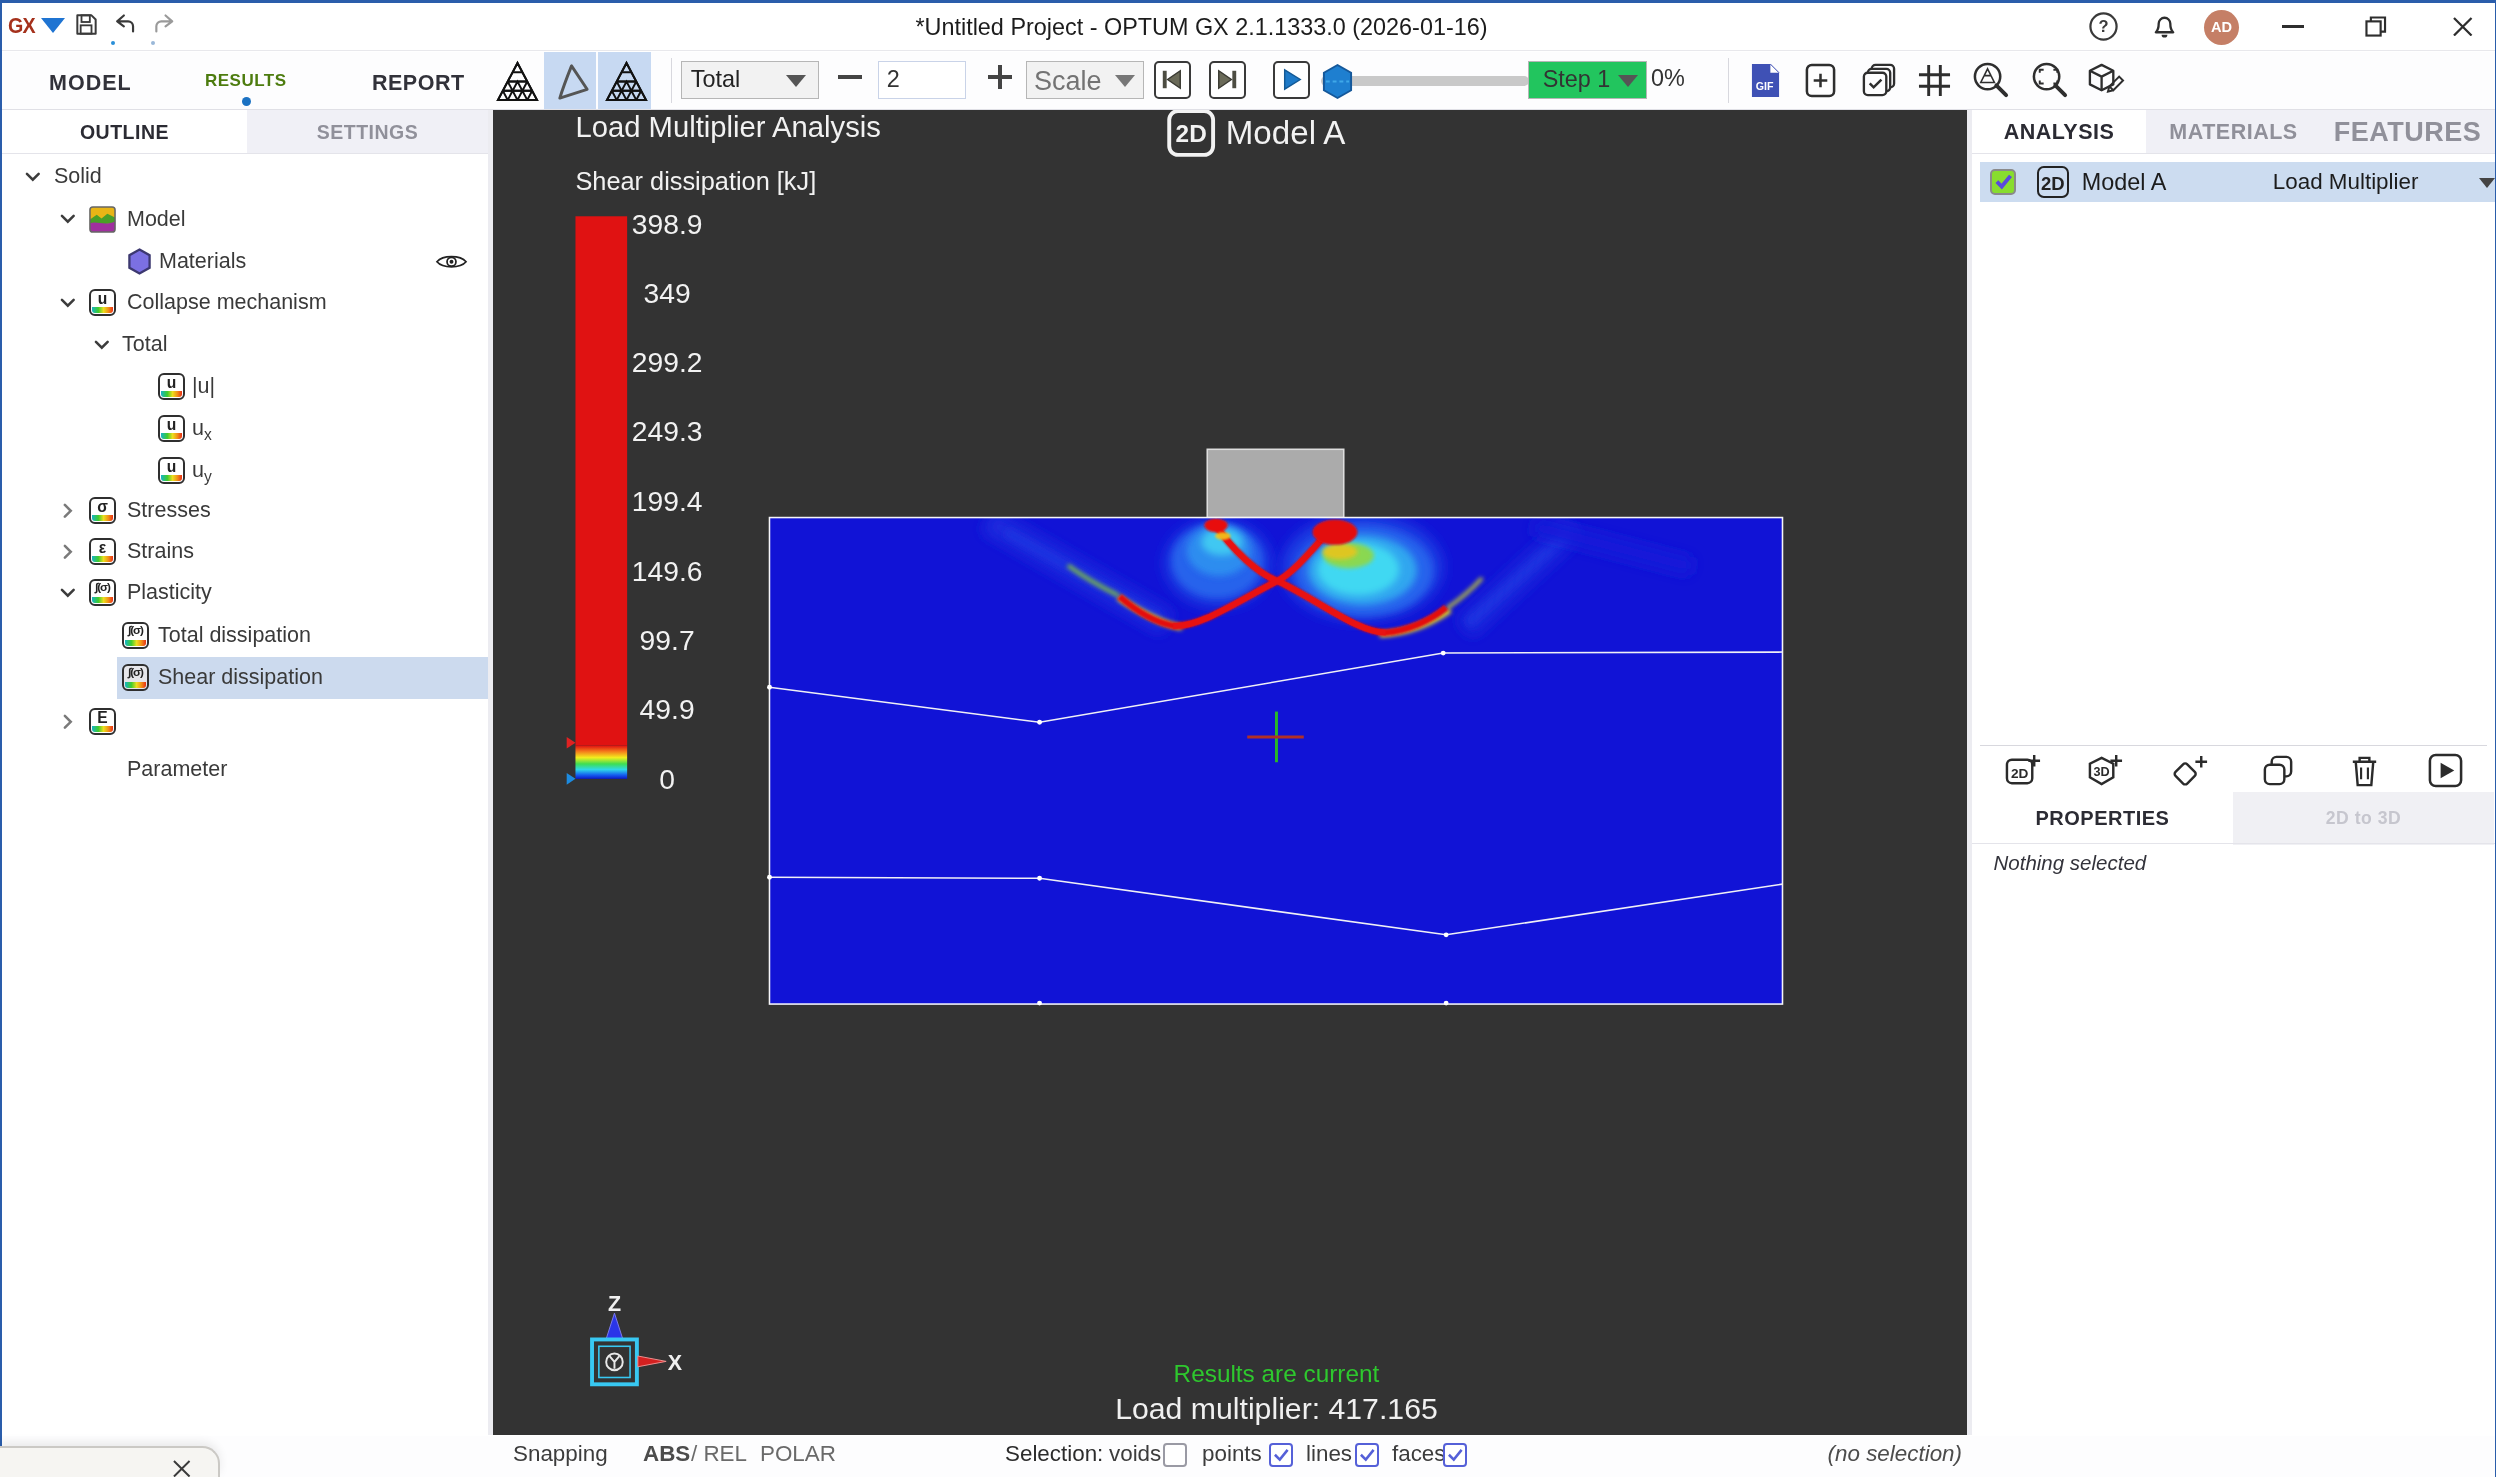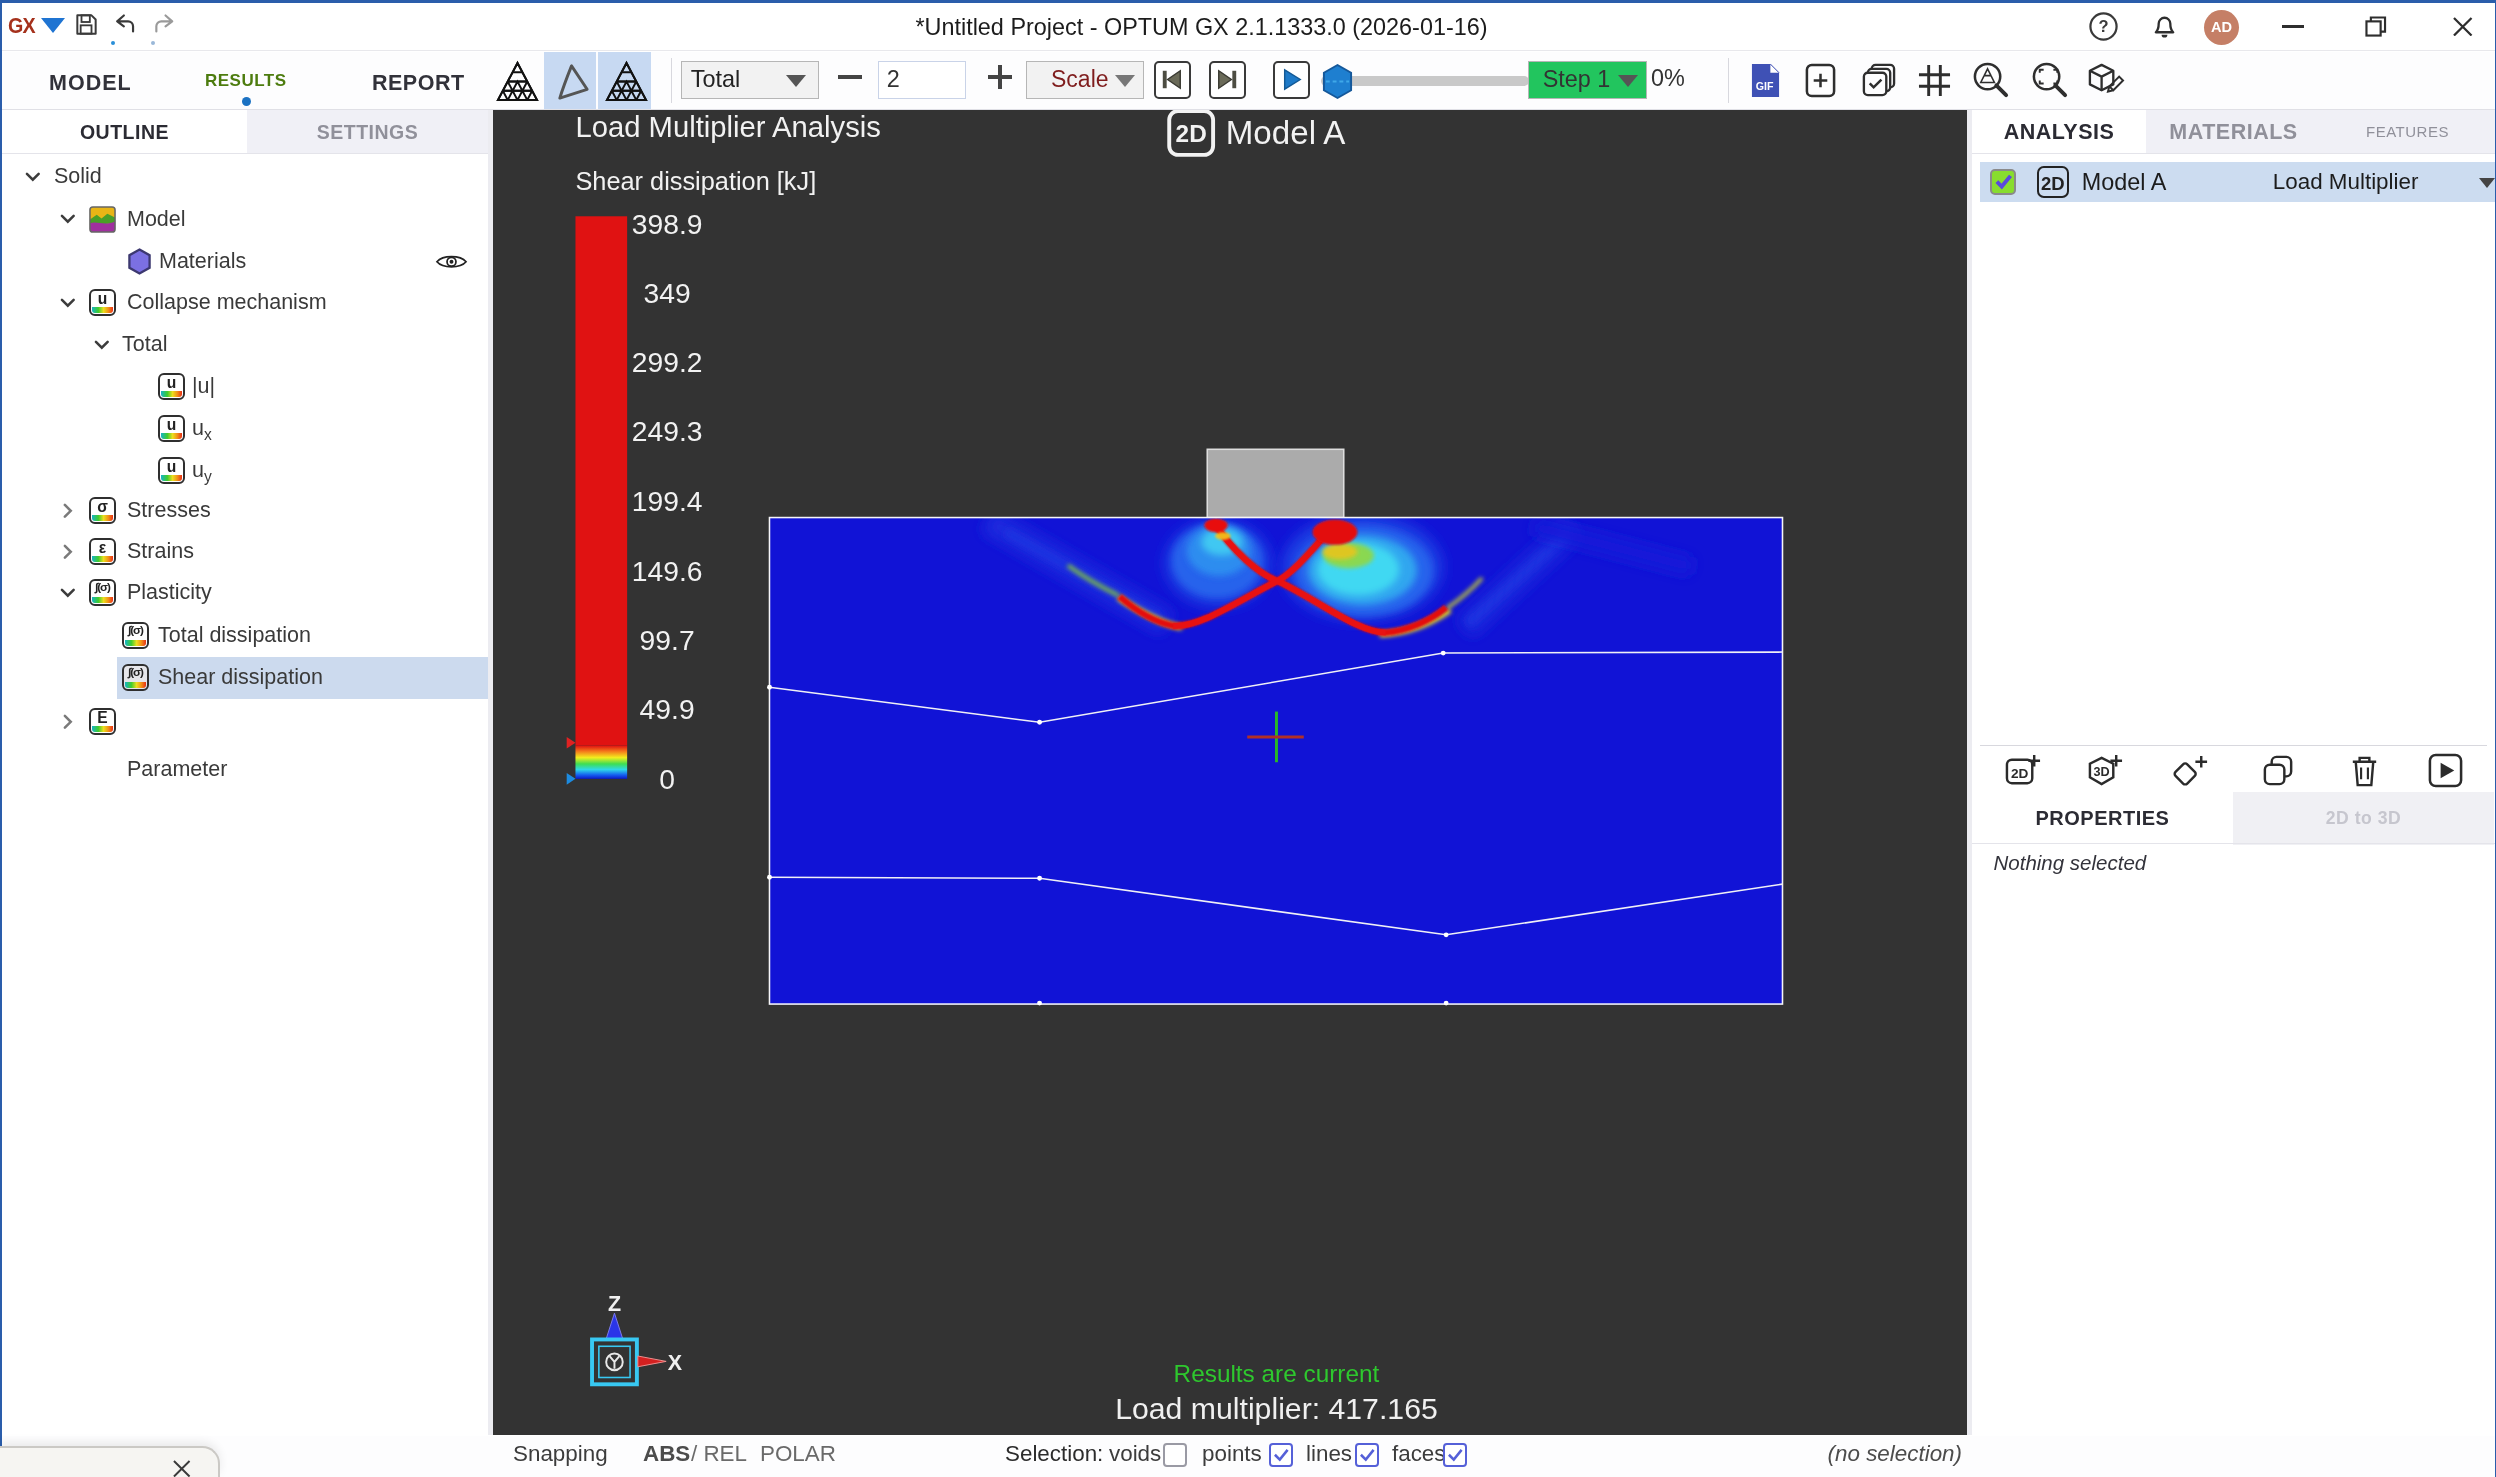--- a/index.html
+++ b/index.html
@@ -92,21 +92,21 @@
   </div>
 
   <div class="abs" style="left:836px;top:23.4px;width:24.4px;height:3.9px;background:#444;"></div>
   <div class="abs" style="left:876px;top:8.8px;width:88px;height:38px;background:#fff;border:1px solid #c9d3e8;">
     <div class="abs" style="left:7.8px;top:3.9px;font-size:23.4px;color:#333;">2</div>
   </div>
   <div class="abs" style="left:986px;top:23.4px;width:24.4px;height:3.9px;background:#444;"></div>
   <div class="abs" style="left:996px;top:13px;width:3.9px;height:24.4px;background:#444;"></div>
 
   <div class="abs" style="left:1024px;top:8.8px;width:118px;height:38px;background:#f2f2f2;border:1px solid #b6b6b6;">
-    <div class="abs" style="left:24px;top:3.9px;font-size:23px;color:#7f1d1d;">Scale</div>
+    <div class="abs" style="left:7px;top:3.9px;font-size:27px;color:#737373;">Scale</div>
     <div class="abs" style="right:7.8px;top:13.7px;width:0;height:0;border-left:10.7px solid transparent;border-right:10.7px solid transparent;border-top:12.7px solid #777;"></div>
   </div>
 
   <div class="abs" style="left:1152px;top:8.8px;width:37px;height:38px;border:2.4px solid #3a3a3a;border-radius:4.9px;background:#fff;">
     <svg width="32" height="33" viewBox="0 0 33 34">
         <path d="M9 8 v18" stroke="#4d4d42" stroke-width="4"></path>
         <path d="M25 8 L12 17 L25 26 Z" fill="#6a6a58" stroke="#3a3a32" stroke-width="1.5"></path>
       </svg>
   </div>
   <div class="abs" style="left:1207px;top:8.8px;width:37px;height:38px;border:2.4px solid #3a3a3a;border-radius:4.9px;background:#fff;">
@@ -423,21 +423,21 @@
   <text x="1262" y="1456" font-size="31" fill="#f0f0f0" text-anchor="middle">Load multiplier: 417.165</text>
 </svg>
 </div>
 
 <div class="abs" style="left:1967px;top:110px;width:4.9px;height:1325px;background:#ececf1;"></div>
 <div class="abs" id="rightpanel" style="left:1972px;top:110px;width:523px;height:1325px;background:#ffffff;">
   <div class="abs" style="left:174px;top:0;width:349px;height:44px;background:#f0f0f6;"></div>
   <div class="abs" style="left:0;top:43px;width:523px;height:1px;background:#e4e4ea;"></div>
   <div class="abs" style="left:0;top:0;width:174px;height:44px;text-align:center;line-height:44px;font-size:21.5px;font-weight:bold;color:#2b2b33;letter-spacing:0.5px;">ANALYSIS</div>
   <div class="abs" style="left:174px;top:0;width:175px;height:44px;text-align:center;line-height:44px;font-size:21.5px;font-weight:bold;color:#90909a;letter-spacing:0.5px;">MATERIALS</div>
-  <div class="abs" style="left:348px;top:0;width:175px;height:44px;text-align:center;line-height:44px;font-size:15px;font-weight:normal;color:#90909a;letter-spacing:0.5px;">FEATURES</div>
+  <div class="abs" style="left:348px;top:0;width:175px;height:44px;text-align:center;line-height:44px;font-size:27px;font-weight:bold;color:#90909a;letter-spacing:0.5px;">FEATURES</div>
 
   <div class="abs" style="left:7.8px;top:52px;width:515px;height:40px;background:#ccdcf0;">
     <div class="abs" style="left:9.8px;top:6.8px;width:26px;height:26px;background:#88dd2e;border:2px solid #8a8a8a;border-radius:4.9px;">
       <svg width="22.4" height="22.4" viewBox="0 0 23 23">
           <path d="M5 11 L10 16 L19 5" fill="none" stroke="#5a48dd" stroke-width="4"></path>
         </svg>
     </div>
     <div class="abs" style="left:57px;top:3.9px;width:32px;height:32px;border:2.9px solid #222;border-radius:6.8px;text-align:center;line-height:32px;font-size:18.5px;font-weight:bold;color:#222;">2D</div>
     <div class="abs" style="left:102px;top:6.8px;font-size:23.4px;color:#1c1c1c;">Model A</div>
     <div class="abs" style="left:293px;top:6.8px;font-size:22.4px;color:#1c1c1c;">Load Multiplier</div>

